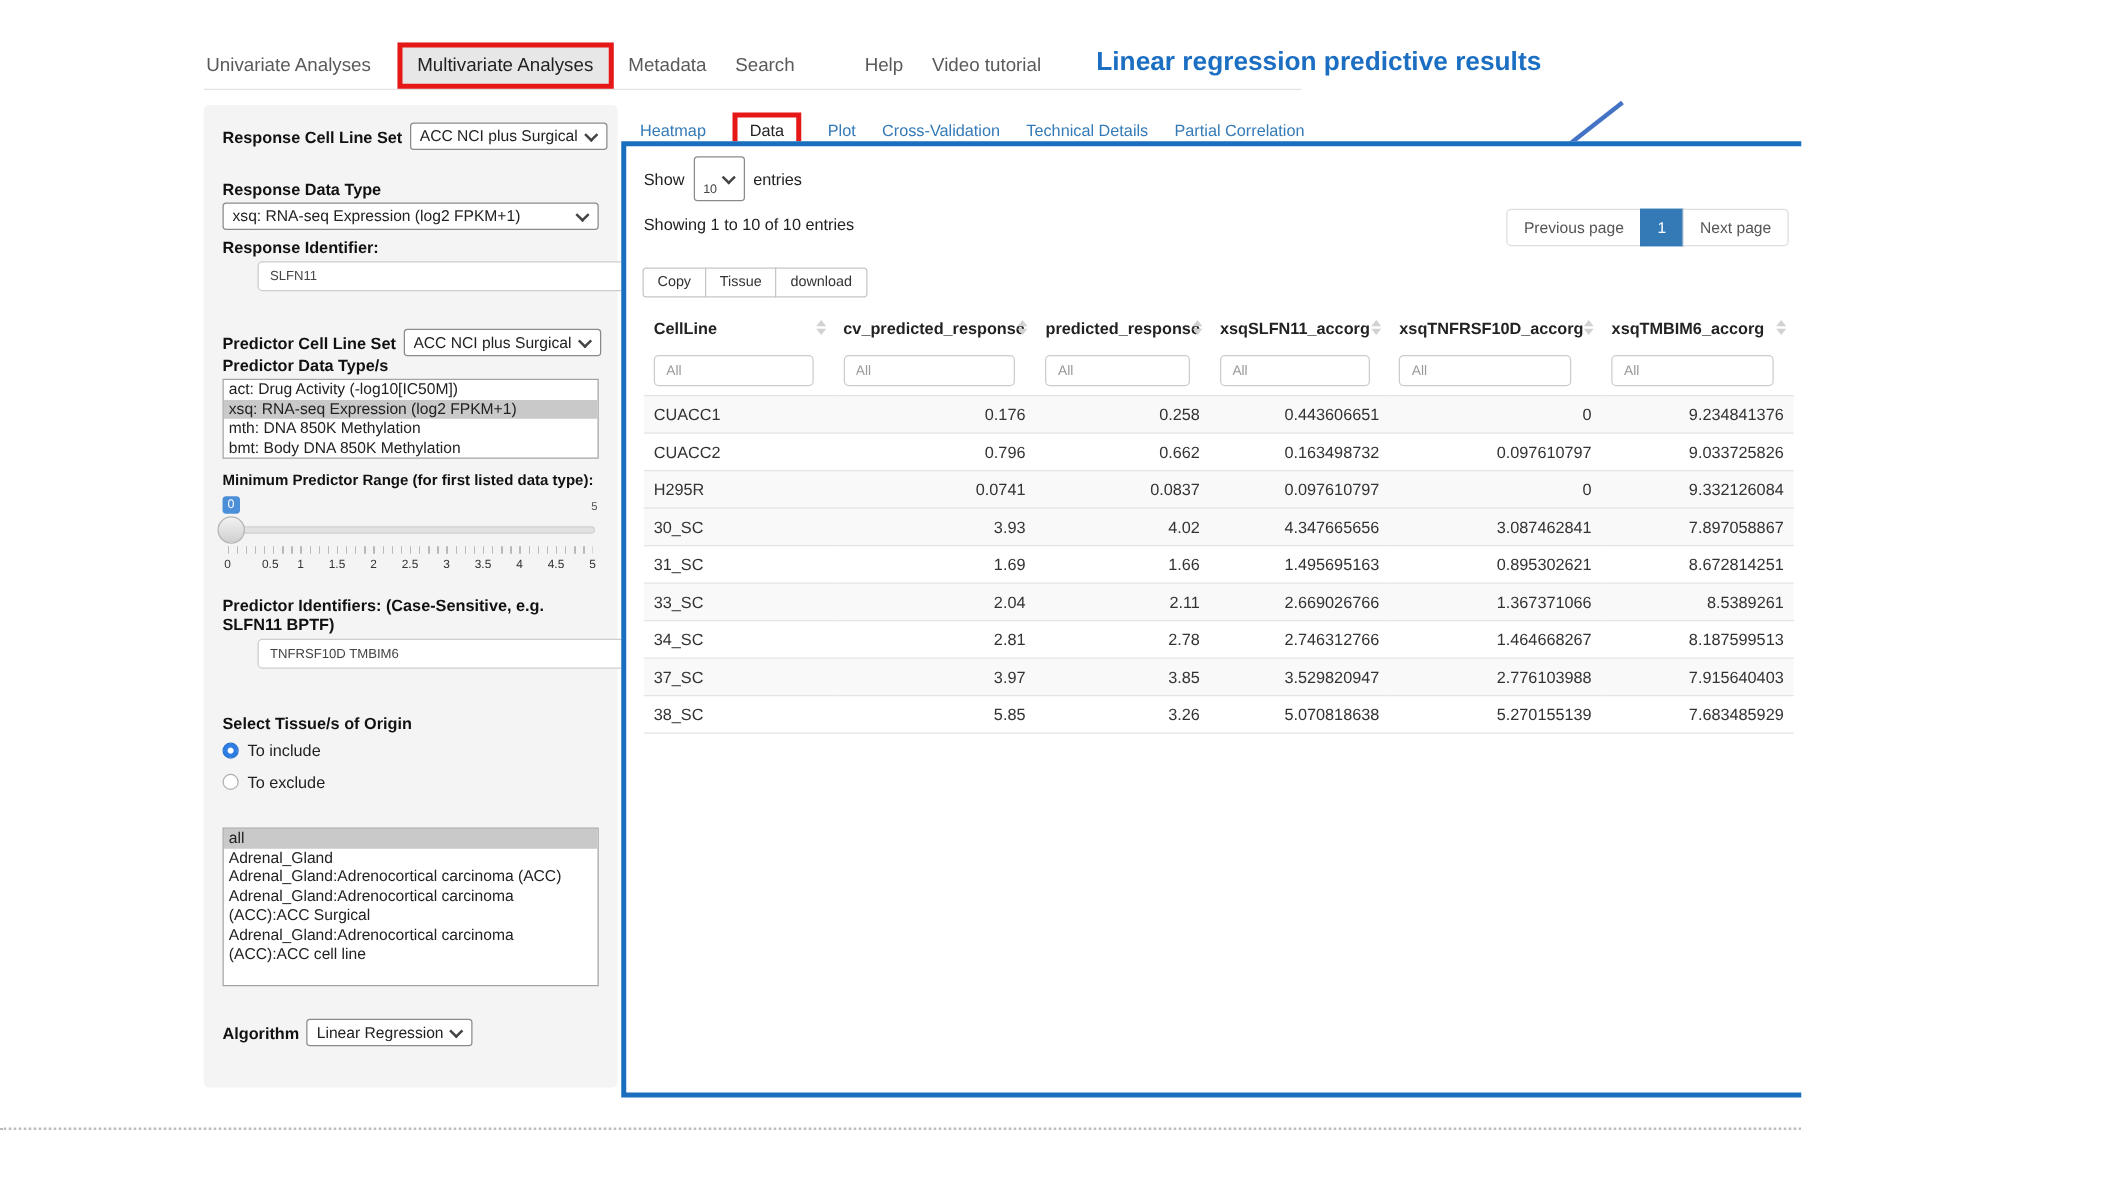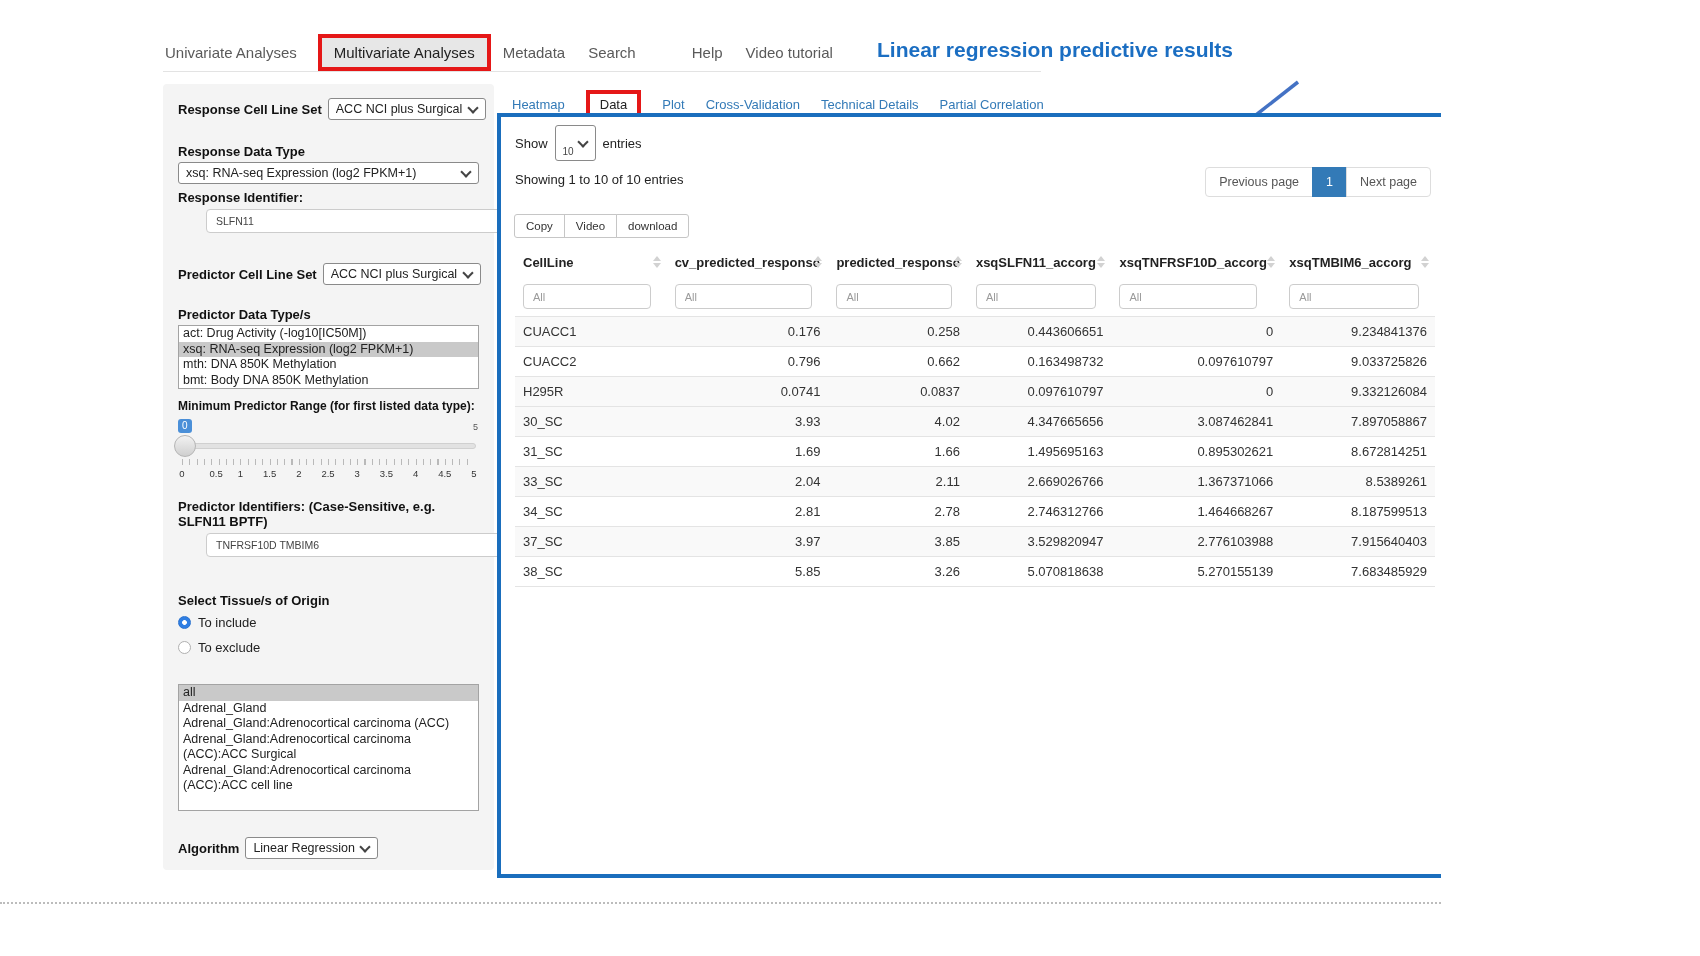--- a/index.html
+++ b/index.html
@@ -34,21 +34,21 @@
   .sel-full { width:100%; } .sel-full select { width:100%; }
   .sel-xs select { font-size:10px; color:#444; padding:20px 20px 3px 7px; }
 
   .text-input { width:100%; height:24px; border:1px solid #ccc; border-radius:4px; padding:3px 9px;
                 font-family:"Liberation Sans",sans-serif; font-size:10.5px; color:#444; background:#fff; }
 
   .listbox { border:1px solid #a3a3a3; background:#fff; margin-top:3px; overflow:hidden; }
   .listbox .opt { font-size:12.5px; line-height:15.5px; padding:0 4px; color:#222; cursor:default; }
   .listbox .opt.selected { background:#c9c9c9; }
 
-  .gap24{margin-top:24px;} .gap30{margin-top:30px;} .gap22{margin-top:22px;}
+  .gap24{margin-top:24px;} .gap30{margin-top:30px;} .gap22{}
   .gap10{margin-top:10px;} .gap12{margin-top:12px;} .gap36{margin-top:36px;} .gap26{margin-top:26px;}
   .mt3{margin-top:3px;} .mt4{margin-top:4px;margin-left:28px;} .mt6{margin-top:6px;} .mt8{margin-top:8px;}
   .nowrap{white-space:nowrap; font-size:12px;}
 
   
   .slider { position:relative; height:52px; margin-top:22px; width:298px; }
   .slider-badge { position:absolute; left:0; top:-16px; background:#4a8fd8; color:#fff; font-size:10px;
                   padding:1px 4px; border-radius:3px; line-height:12px; }
   .slider-max { position:absolute; right:-2px; top:-13px; font-size:9px; color:#555; }
   .slider-track { position:absolute; left:0; right:0; top:8px; height:6px; background:#e2e2e2;
@@ -226,21 +226,21 @@
     <div class="info">Showing 1 to 10 of 10 entries</div>
 
     <div class="pagination">
       <button class="page-btn">Previous page</button>
       <button class="page-btn current">1</button>
       <button class="page-btn">Next page</button>
     </div>
 
     <div class="export-group" id="export-group">
         <button class="exp-btn">Copy</button>
-        <button class="exp-btn">Video</button>
+        <button class="exp-btn">Tissue</button>
         <button class="exp-btn">download</button>
       </div>
 
     <table class="datatable">
       <colgroup>
         <col style="width:150px">
           <col style="width:160px">
           <col style="width:138px">
         <col style="width:142px">
           <col style="width:168px">

